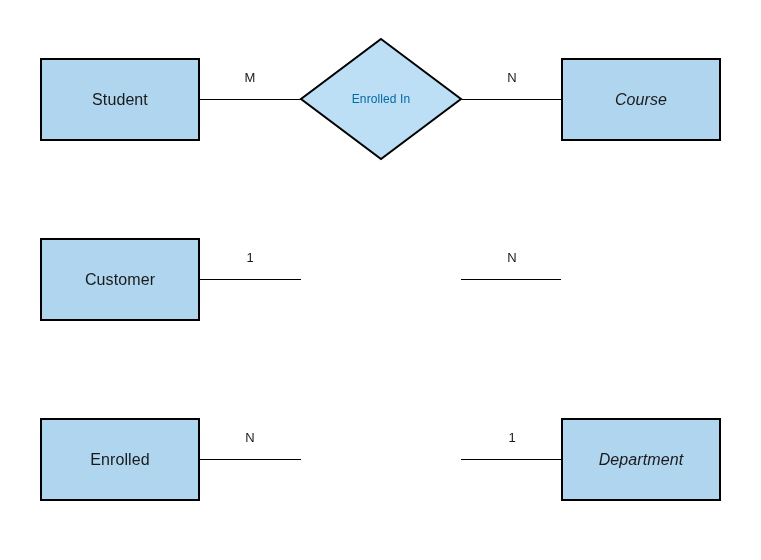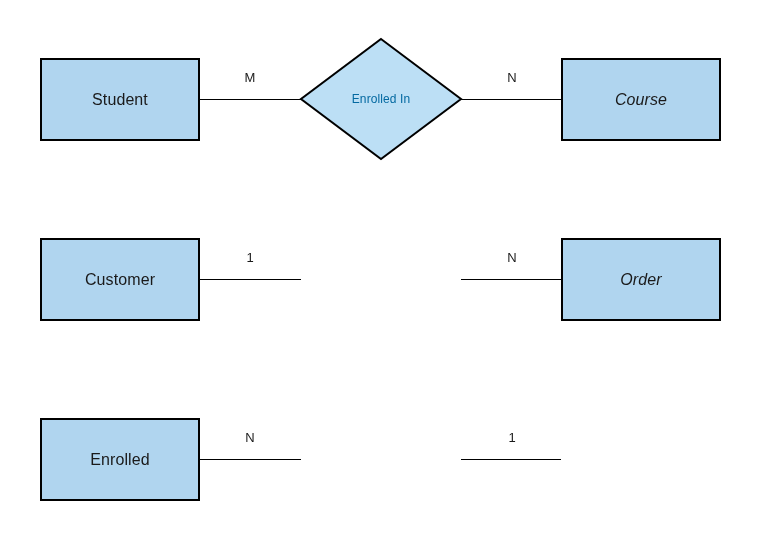--- a/index.html
+++ b/index.html
@@ -139,35 +139,35 @@
 
     <div class="connector left-conn"></div>
 
     <div class="cardinality left-card">1</div>
 
 
     <div class="cardinality right-card">N</div>
 
     <div class="connector right-conn"></div>
 
-    <div class="entity right">
-      <span class="entity-label">Order</span>
-    </div>
   </div>
 
   <div class="row" style="top:360px;">
 
     <div class="entity left">
       <span class="entity-label">Enrolled</span>
     </div>
 
     <div class="connector left-conn"></div>
 
     <div class="cardinality left-card">N</div>
 
 
     <div class="cardinality right-card">1</div>
 
     <div class="connector right-conn"></div>
 
+    <div class="entity right">
+      <span class="entity-label">Department</span>
+    </div>
   </div>
 
 </div>
 
 </body></html>

